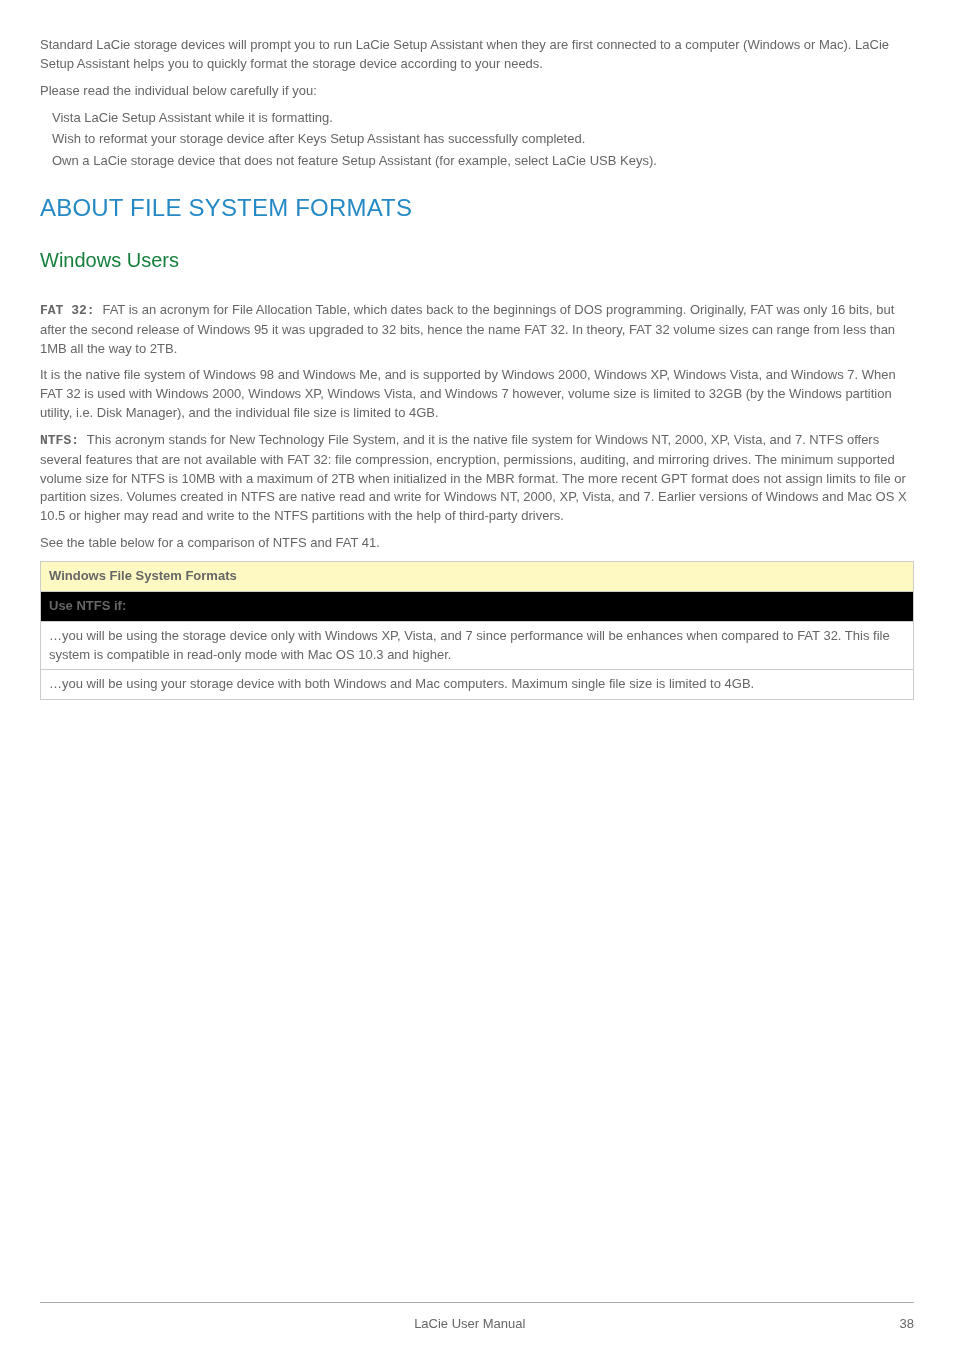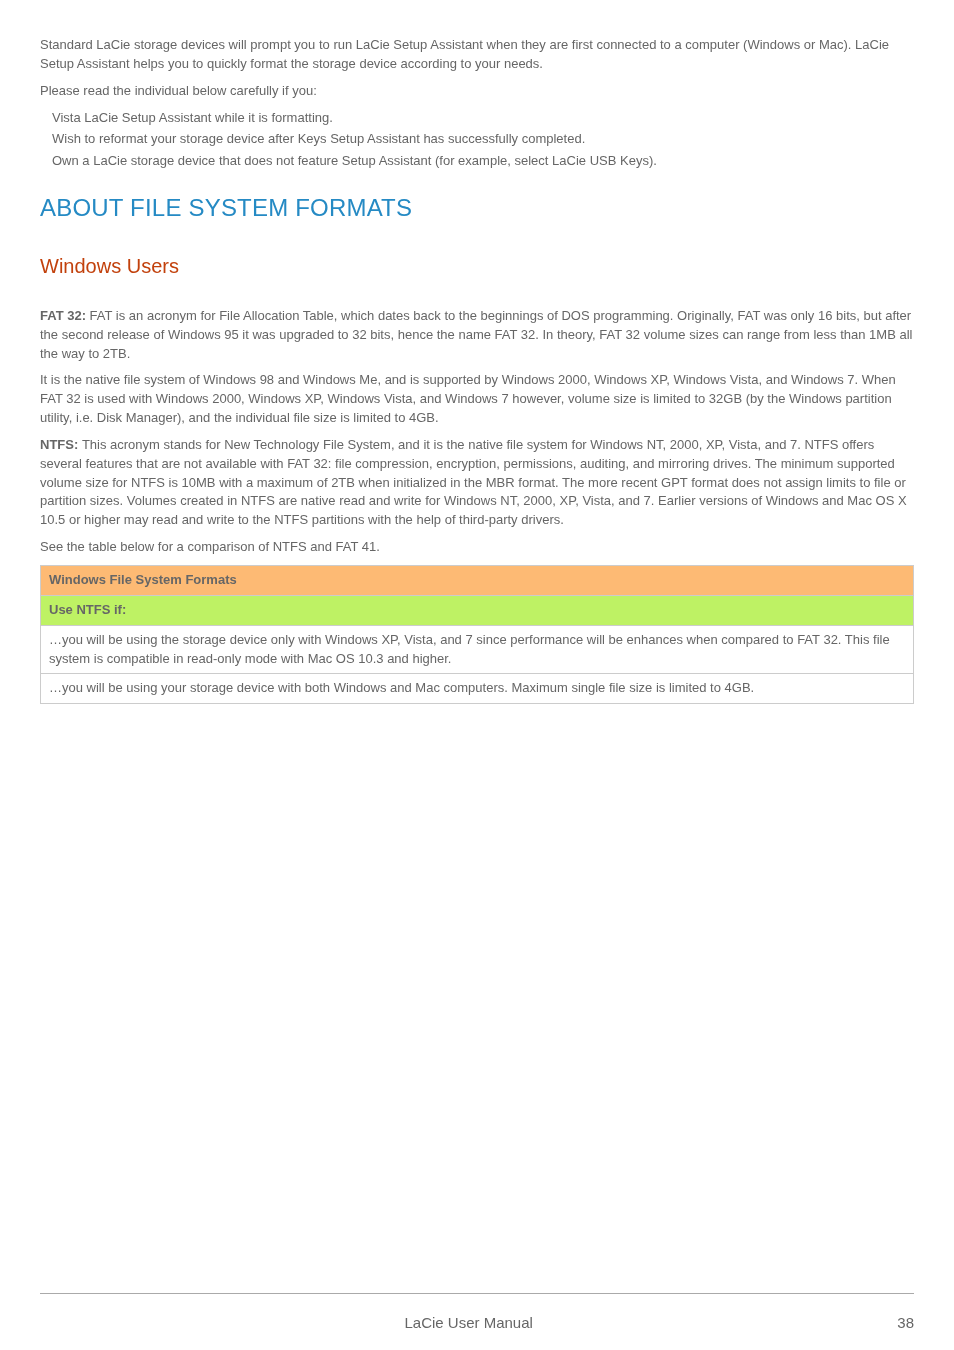--- a/index.html
+++ b/index.html
@@ -13,61 +13,61 @@
     font-size: 13px;
     line-height: 1.45;
   }
   .para { margin: 0 0 8px 0; }
   .list { margin: 2px 0 20px 0; }
   .list-item { margin: 0 0 3px 12px; }
   h1.section-title {
     color: #258AC4;
     font-weight: 400;
     font-size: 24px;
-    margin: 20px 0 26px 0;
+    margin: 20px 0 20px 0;
     letter-spacing: 0.2px;
     font-family: Arial, sans-serif;
   }
   h2.subsection-title {
-    color: #c2410c;
+    color: #15803d;
     font-weight: 400;
     font-size: 20px;
     margin: 0 0 26px 0;
     font-family: Arial, sans-serif;
   }
-  .bold { font-weight: 700; }
+  .bold { font-weight: 700; font-family: Liberation Mono, monospace; }
   table.fs-table {
     width: 100%;
     border-collapse: collapse;
     margin-top: 6px;
   }
   table.fs-table td, table.fs-table th {
     border: 1px solid #cccccc;
     padding: 5px 8px;
     text-align: left;
     font-size: 13px;
     color: #666666;
   }
   table.fs-table th {
-    background: #fdba74;
+    background: #fef9c3;
     font-weight: 700;
   }
   table.fs-table td.subhead {
-    background: #bef264;
+    background: #000000;
     font-weight: 700;
   }
   .footer {
     position: absolute;
     bottom: 16px;
     left: 40px;
     right: 40px;
     border-top: 1px solid #aaaaaa;
-    font-size: 15px;
+    font-size: 13px;
     color: #666666;
-    padding-top: 18px;
+    padding-top: 12px;
   }
   .footer-inner {
     display: flex;
     justify-content: space-between;
   }
   .footer-center { flex: 1; text-align: center; }
   .footer-right { }
   html, body { height: 1350px; position: relative; }
 </style>
 </head>

